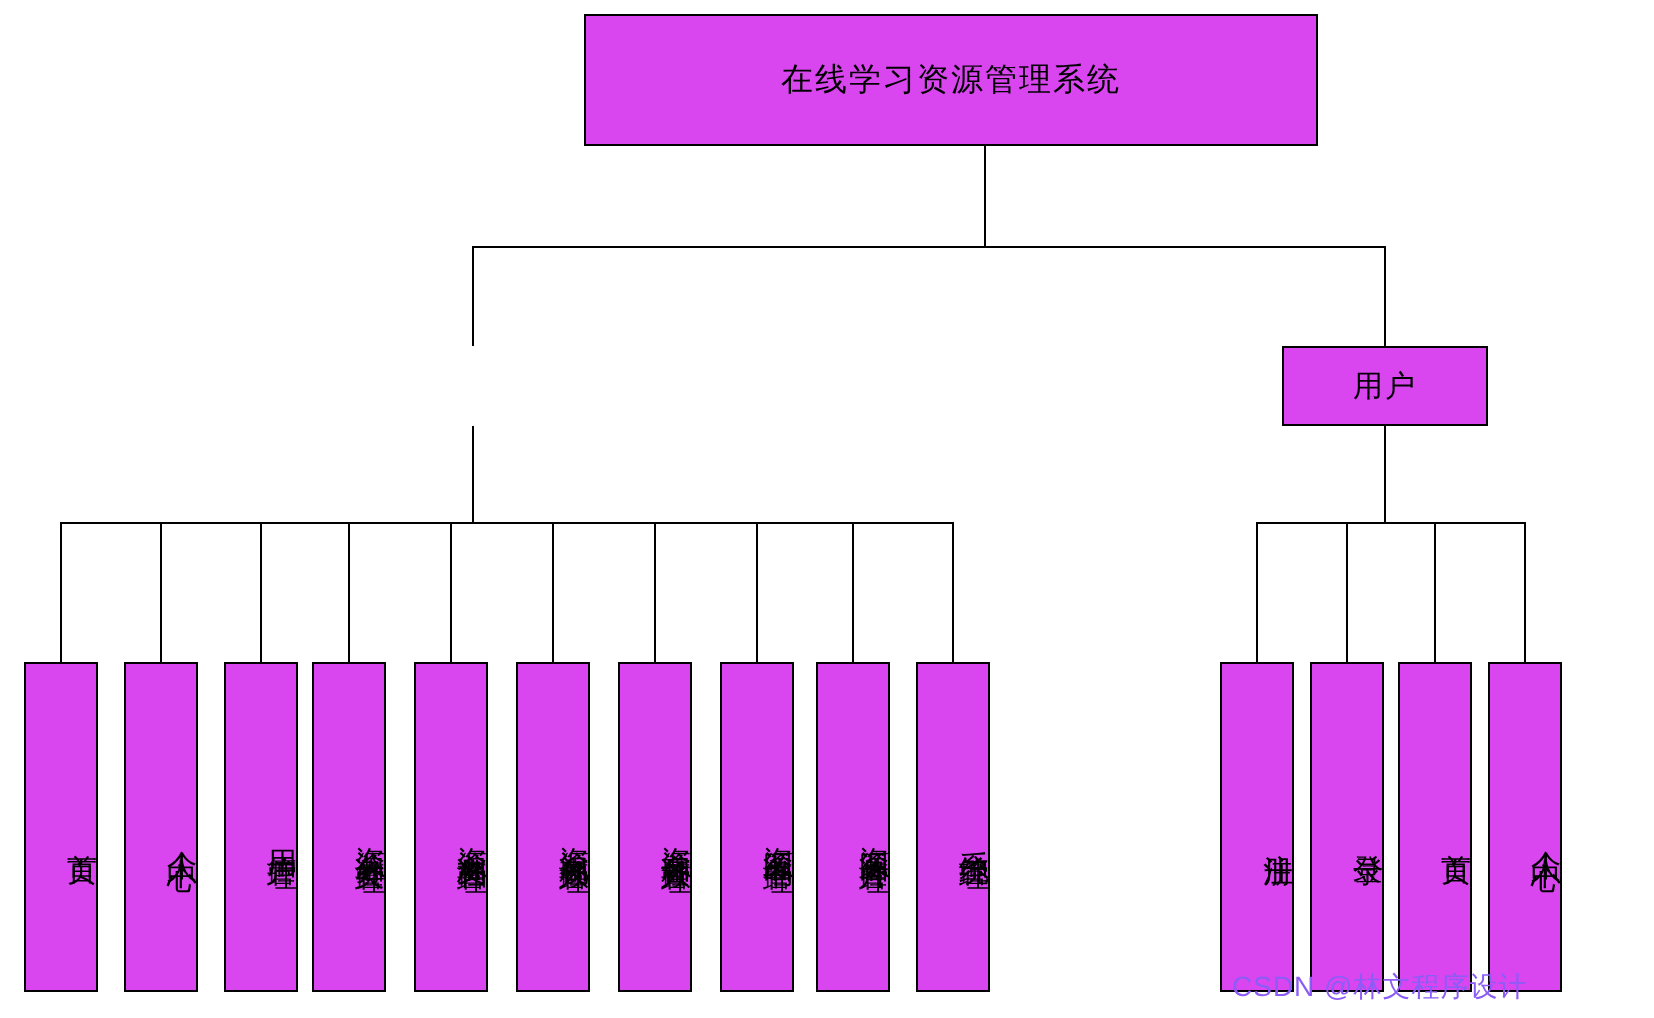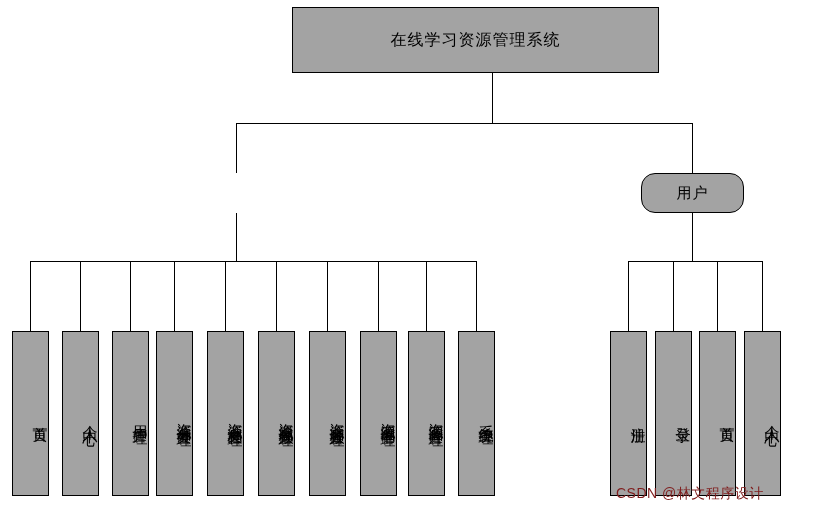--- a/index.html
+++ b/index.html
@@ -15,21 +15,21 @@
     position: relative;
     width: 827px;
     height: 509px;
     background: #ffffff;
     overflow: hidden;
   }
   .box {
     position: absolute;
     box-sizing: border-box;
     border: 1px solid #000000;
-    background: #a3a3a3;
+    background: #d946ef;
     display: flex;
     align-items: center;
     justify-content: center;
     text-align: right;
   }
   .root-box {
     font-size: 16px;
     letter-spacing: 1px;
   }
   .mid-box {
@@ -49,42 +49,42 @@
   }
   .vline, .hline {
     position: absolute;
     background: #000000;
   }
   .vline { width: 1px; }
   .hline { height: 1px; }
   .watermark {
     position: absolute;
     font-size: 14px;
-    color: #7f1d1d;
+    color: #8b5cf6;
     letter-spacing: 0.5px;
     white-space: nowrap;
   }
 </style>
 </head>
 <body>
 
 <div id="canvas">
 
   <div class="box root-box" style="left:292px; top:7px; width:367px; height:66px;">在线学习资源管理系统</div>
 
   <div class="vline" style="left:492px; top:73px; height:50px;"></div>
 
   <div class="hline" style="left:236px; top:123px; width:457px;"></div>
 
   <div class="vline" style="left:236px; top:123px; height:50px;"></div>
 
   <div class="vline" style="left:692px; top:123px; height:50px;"></div>
 
 
-  <div class="box mid-box" style="left:641px; top:173px; width:103px; height:40px;border-radius:14px;">用户</div>
+  <div class="box mid-box" style="left:641px; top:173px; width:103px; height:40px;">用户</div>
 
   <div class="vline" style="left:236px; top:213px; height:48px;"></div>
   <div class="hline" style="left:30px; top:261px; width:446px;"></div>
 
   <div class="vline" style="left:30px;  top:261px; height:70px;"></div>
   <div class="vline" style="left:80px;  top:261px; height:70px;"></div>
   <div class="vline" style="left:130px; top:261px; height:70px;"></div>
   <div class="vline" style="left:174px; top:261px; height:70px;"></div>
   <div class="vline" style="left:225px; top:261px; height:70px;"></div>
   <div class="vline" style="left:276px; top:261px; height:70px;"></div>

